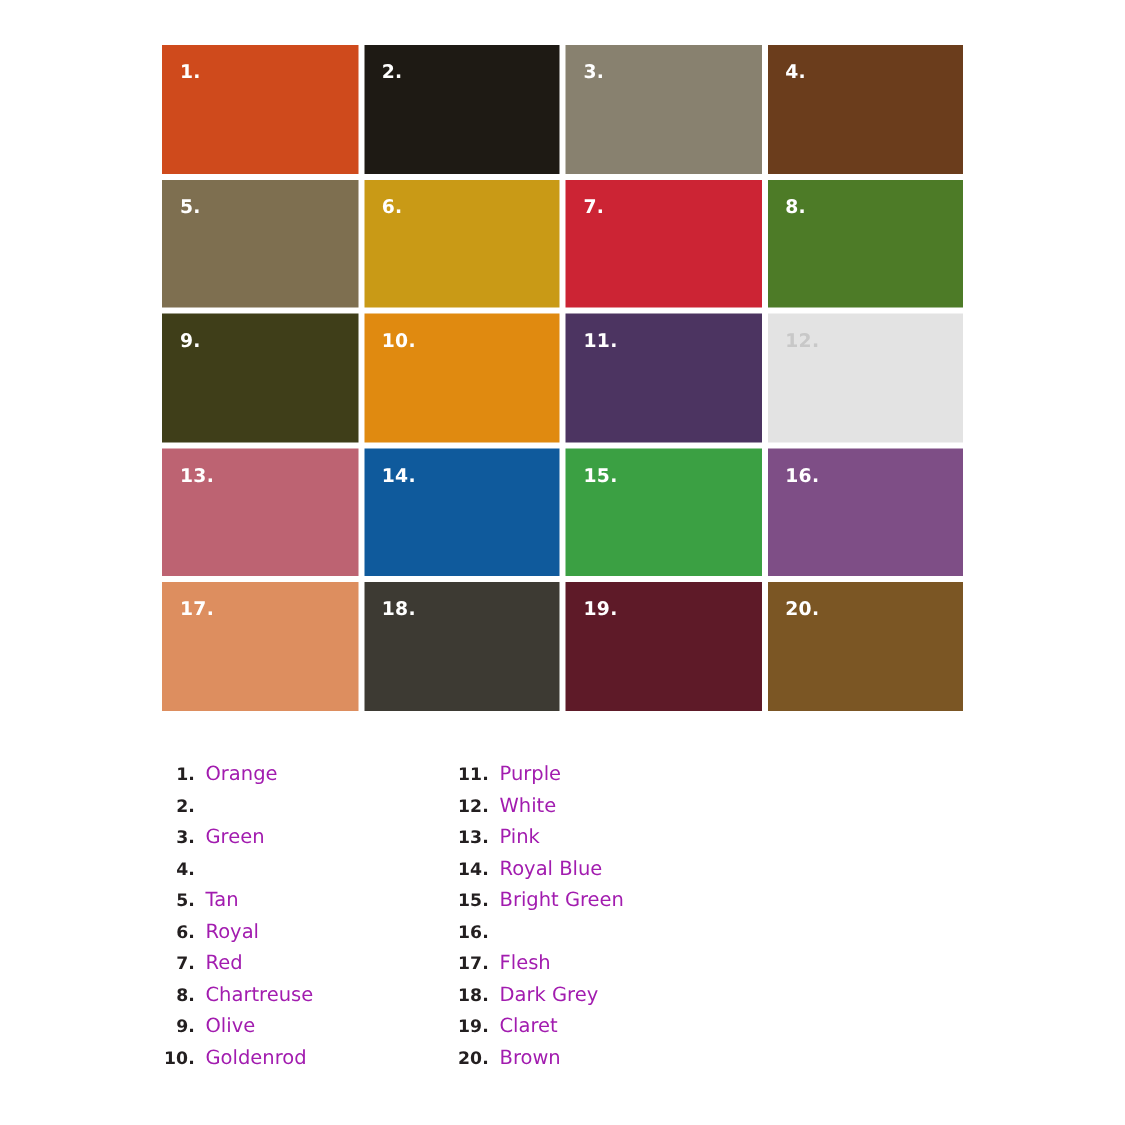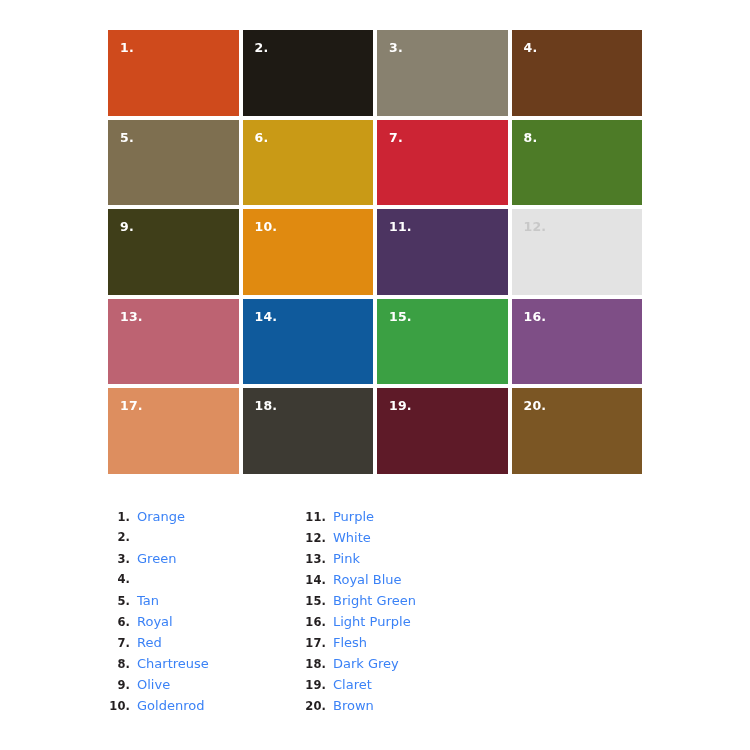--- a/index.html
+++ b/index.html
@@ -89,21 +89,21 @@
     font-weight: bold;
     color: #231f20;
     letter-spacing: 0.1px;
   }
 
   .legend-name {
     flex: 1 1 auto;
     font-family: "DejaVu Sans", sans-serif;
     font-size: 13px;
     font-weight: normal;
-    color: #3b82f6;
+    color: #a21caf;
     white-space: nowrap;
   }
 </style>
 </head>
 <body>
 
 <div id="page">
 
   <div id="swatch-grid">
       <div class="swatch" style="background: rgb(207, 74, 28);">
@@ -225,21 +225,20 @@
         <div class="legend-item">
           <span class="legend-num">14.</span>
           <span class="legend-name">Royal Blue</span>
         </div>
         <div class="legend-item">
           <span class="legend-num">15.</span>
           <span class="legend-name">Bright Green</span>
         </div>
         <div class="legend-item">
           <span class="legend-num">16.</span>
-          <span class="legend-name">Light Purple</span>
         </div>
         <div class="legend-item">
           <span class="legend-num">17.</span>
           <span class="legend-name">Flesh</span>
         </div>
         <div class="legend-item">
           <span class="legend-num">18.</span>
           <span class="legend-name">Dark Grey</span>
         </div>
         <div class="legend-item">

